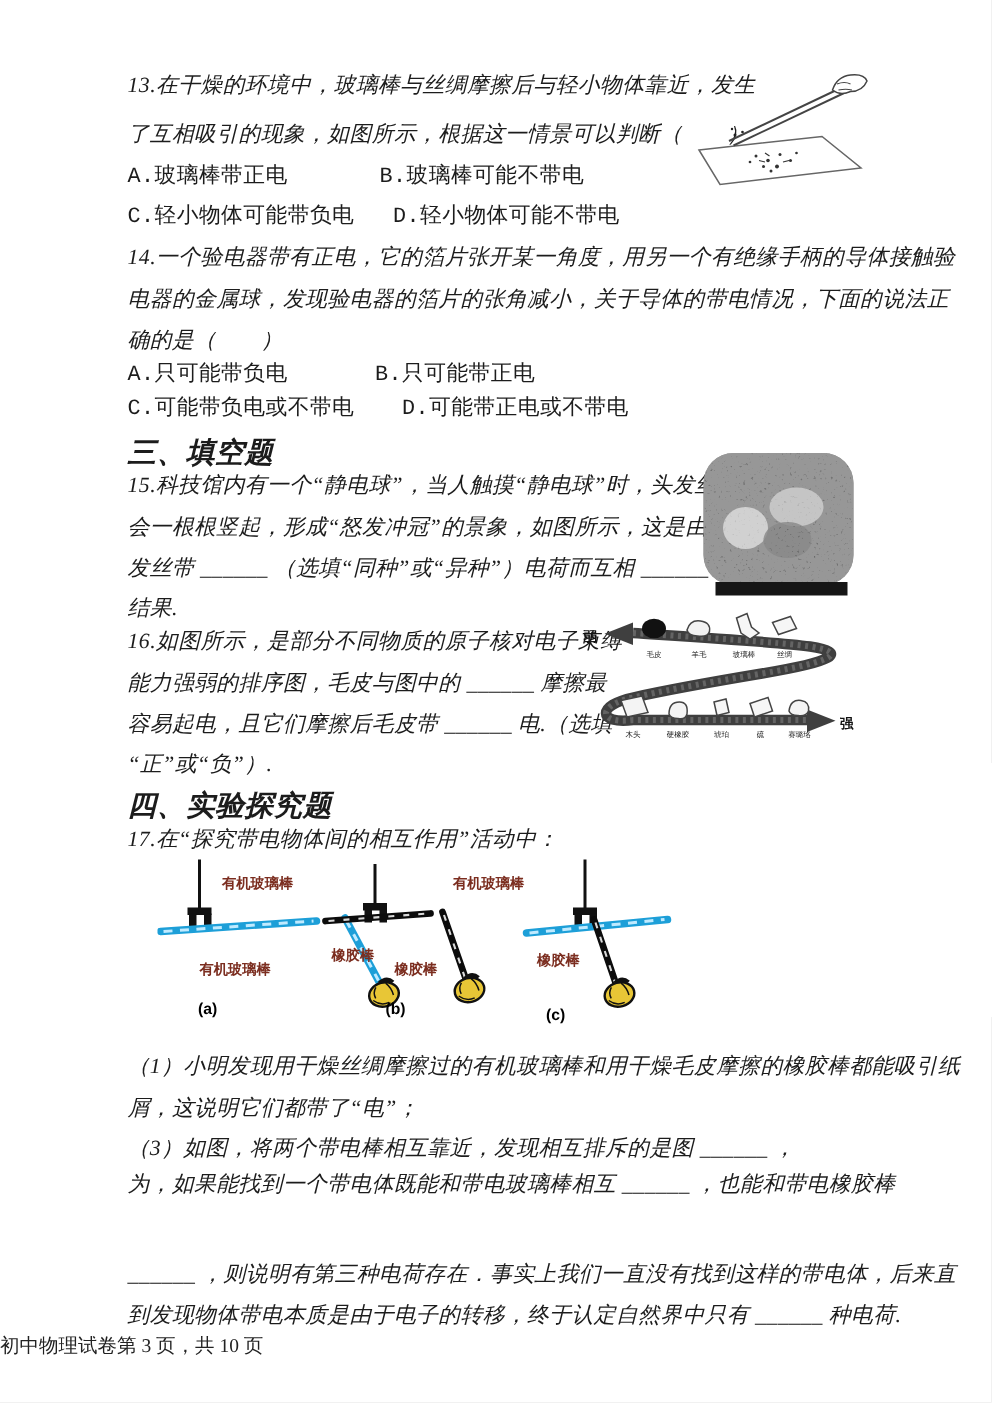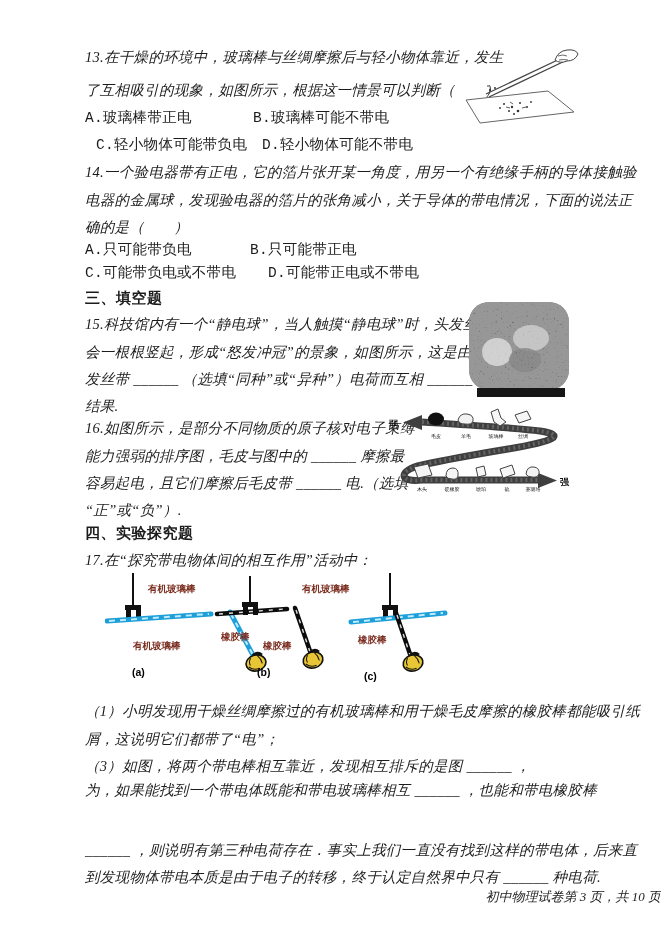--- a/index.html
+++ b/index.html
@@ -1,38 +1,38 @@
 <!DOCTYPE html>
 <html><head>
 <meta charset="utf-8">
 <style>
   html,body{margin:0;padding:0;background:#e8e8e8;}
   .page{position:relative;width:661px;height:935px;background:#ffffff;overflow:hidden;
         font-family:"Liberation Serif","DejaVu Serif",serif;color:#1c1c1c;}
   .ln{position:absolute;left:85px;font-size:14.5px;letter-spacing:.3px;white-space:nowrap;line-height:20px;font-style:italic;}
   .opt{position:absolute;font-size:14.5px;letter-spacing:.3px;white-space:nowrap;line-height:20px;font-family:Liberation Mono, monospace;}
-  .sec{position:absolute;left:85px;font-size:15px;font-weight:bold;letter-spacing:.5px;white-space:nowrap;}
+  .sec{position:absolute;left:85px;font-size:19px;font-weight:bold;letter-spacing:.5px;white-space:nowrap;font-style:italic;}
   .imgbox{position:absolute;}
-  .footer{position:absolute;left:0;right:0;text-align:right;font-size:13px;font-style:italic;color:#222;}
+  .footer{position:absolute;left:0;right:0;text-align:left;font-size:13px;color:#222;}
   svg text{font-family:"Liberation Sans","DejaVu Sans",sans-serif;}
   .figlbl{fill:#7b2d1f;font-size:9.5px;font-weight:bold;}
   .cap{fill:#000;font-size:10.5px;font-weight:bold;}
   .tinylbl{fill:#222;font-size:5px;}
   .wslbl{fill:#111;font-size:9px;font-weight:bold;}
 </style>
 </head>
 <body>
 
 <div class="page">
 
   <div class="ln" style="top:47px">13.在干燥的环境中，玻璃棒与丝绸摩擦后与轻小物体靠近，发生</div>
   <div class="ln" style="top:80px">了互相吸引的现象，如图所示，根据这一情景可以判断（　　）</div>
   <span class="opt" style="top:108px;left:85px">A.玻璃棒带正电</span>
   <span class="opt" style="top:108px;left:253px">B.玻璃棒可能不带电</span>
-  <span class="opt" style="top:135px;left:96px">C.轻小物体可能带负电</span>
+  <span class="opt" style="top:135px;left:85px">C.轻小物体可能带负电</span>
   <span class="opt" style="top:135px;left:262px">D.轻小物体可能不带电</span>
 
   <div class="imgbox" style="left:452px;top:44px;width:128px;height:80px">
     <svg width="128" height="80" viewBox="0 0 128 80">
       <polygon points="14,56 96,47 122,68 28,79" fill="#ffffff" stroke="#666" stroke-width="1"></polygon>
       <g fill="#333">
         <circle cx="52" cy="60" r="1"></circle>
           <circle cx="60" cy="63" r="1.2"></circle>
           <circle cx="68" cy="59" r="1"></circle>
         <circle cx="57" cy="67" r="1"></circle>

